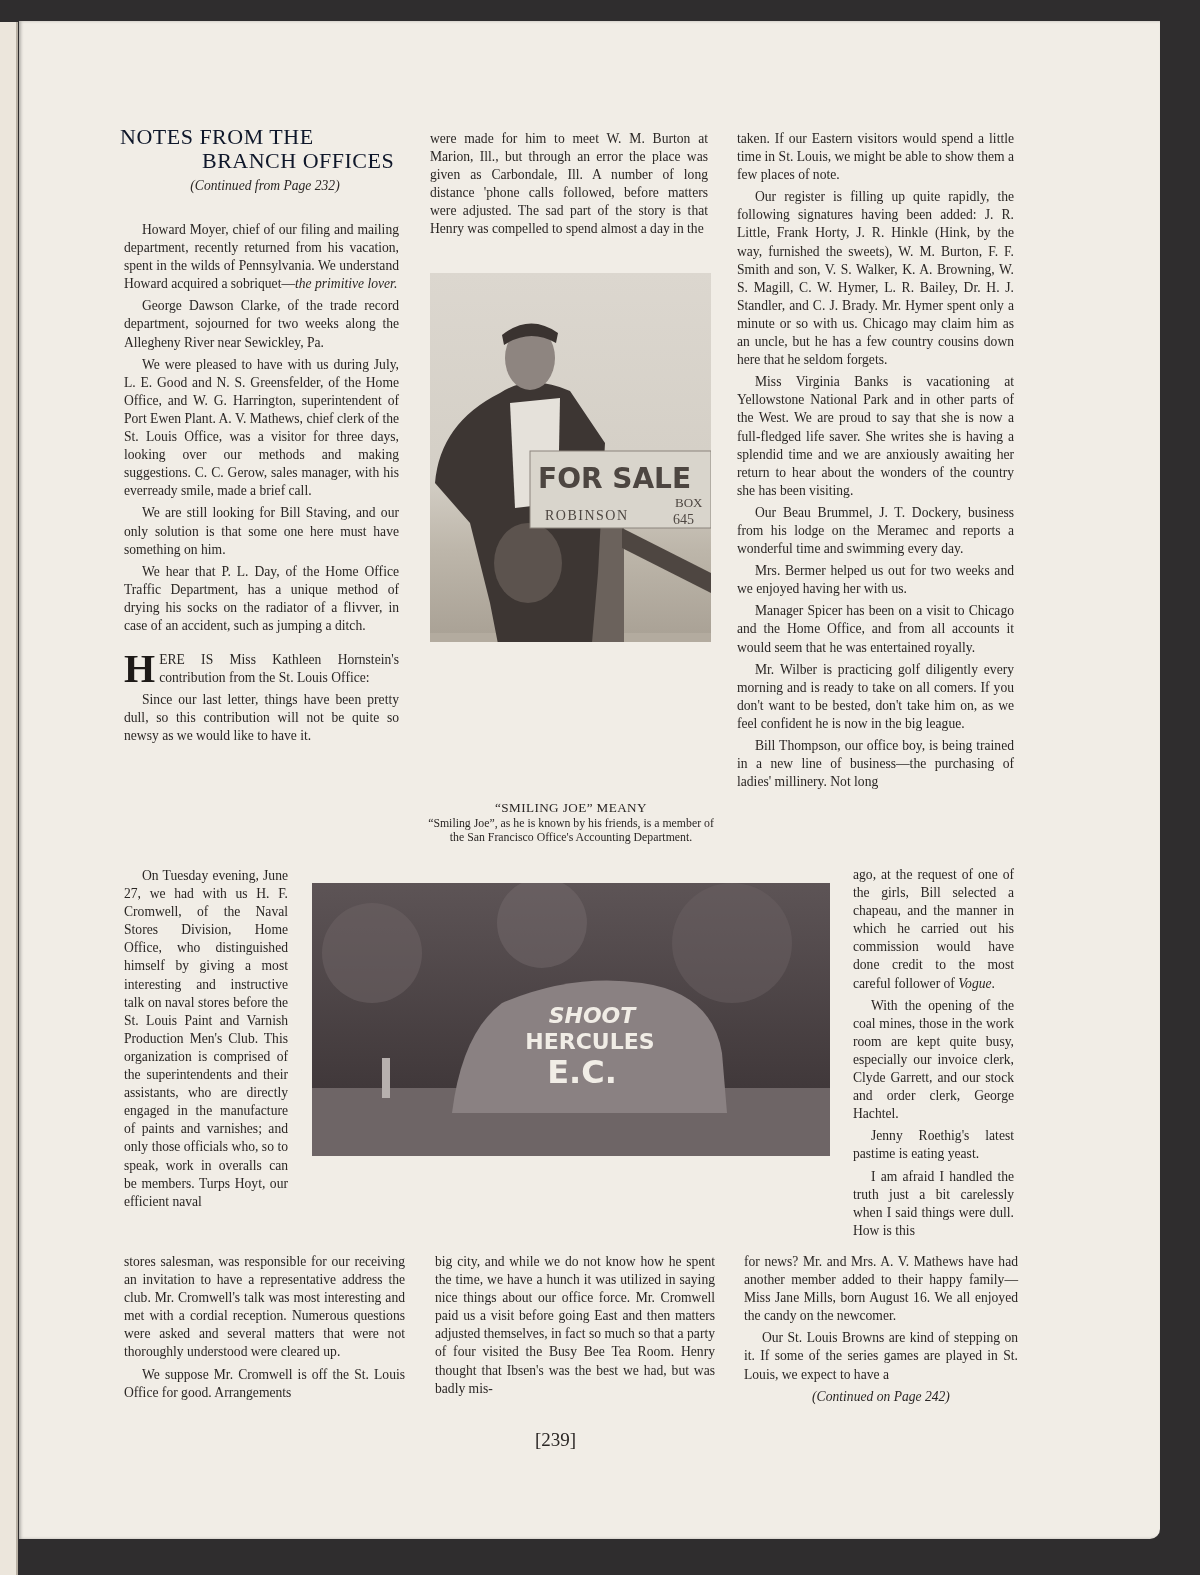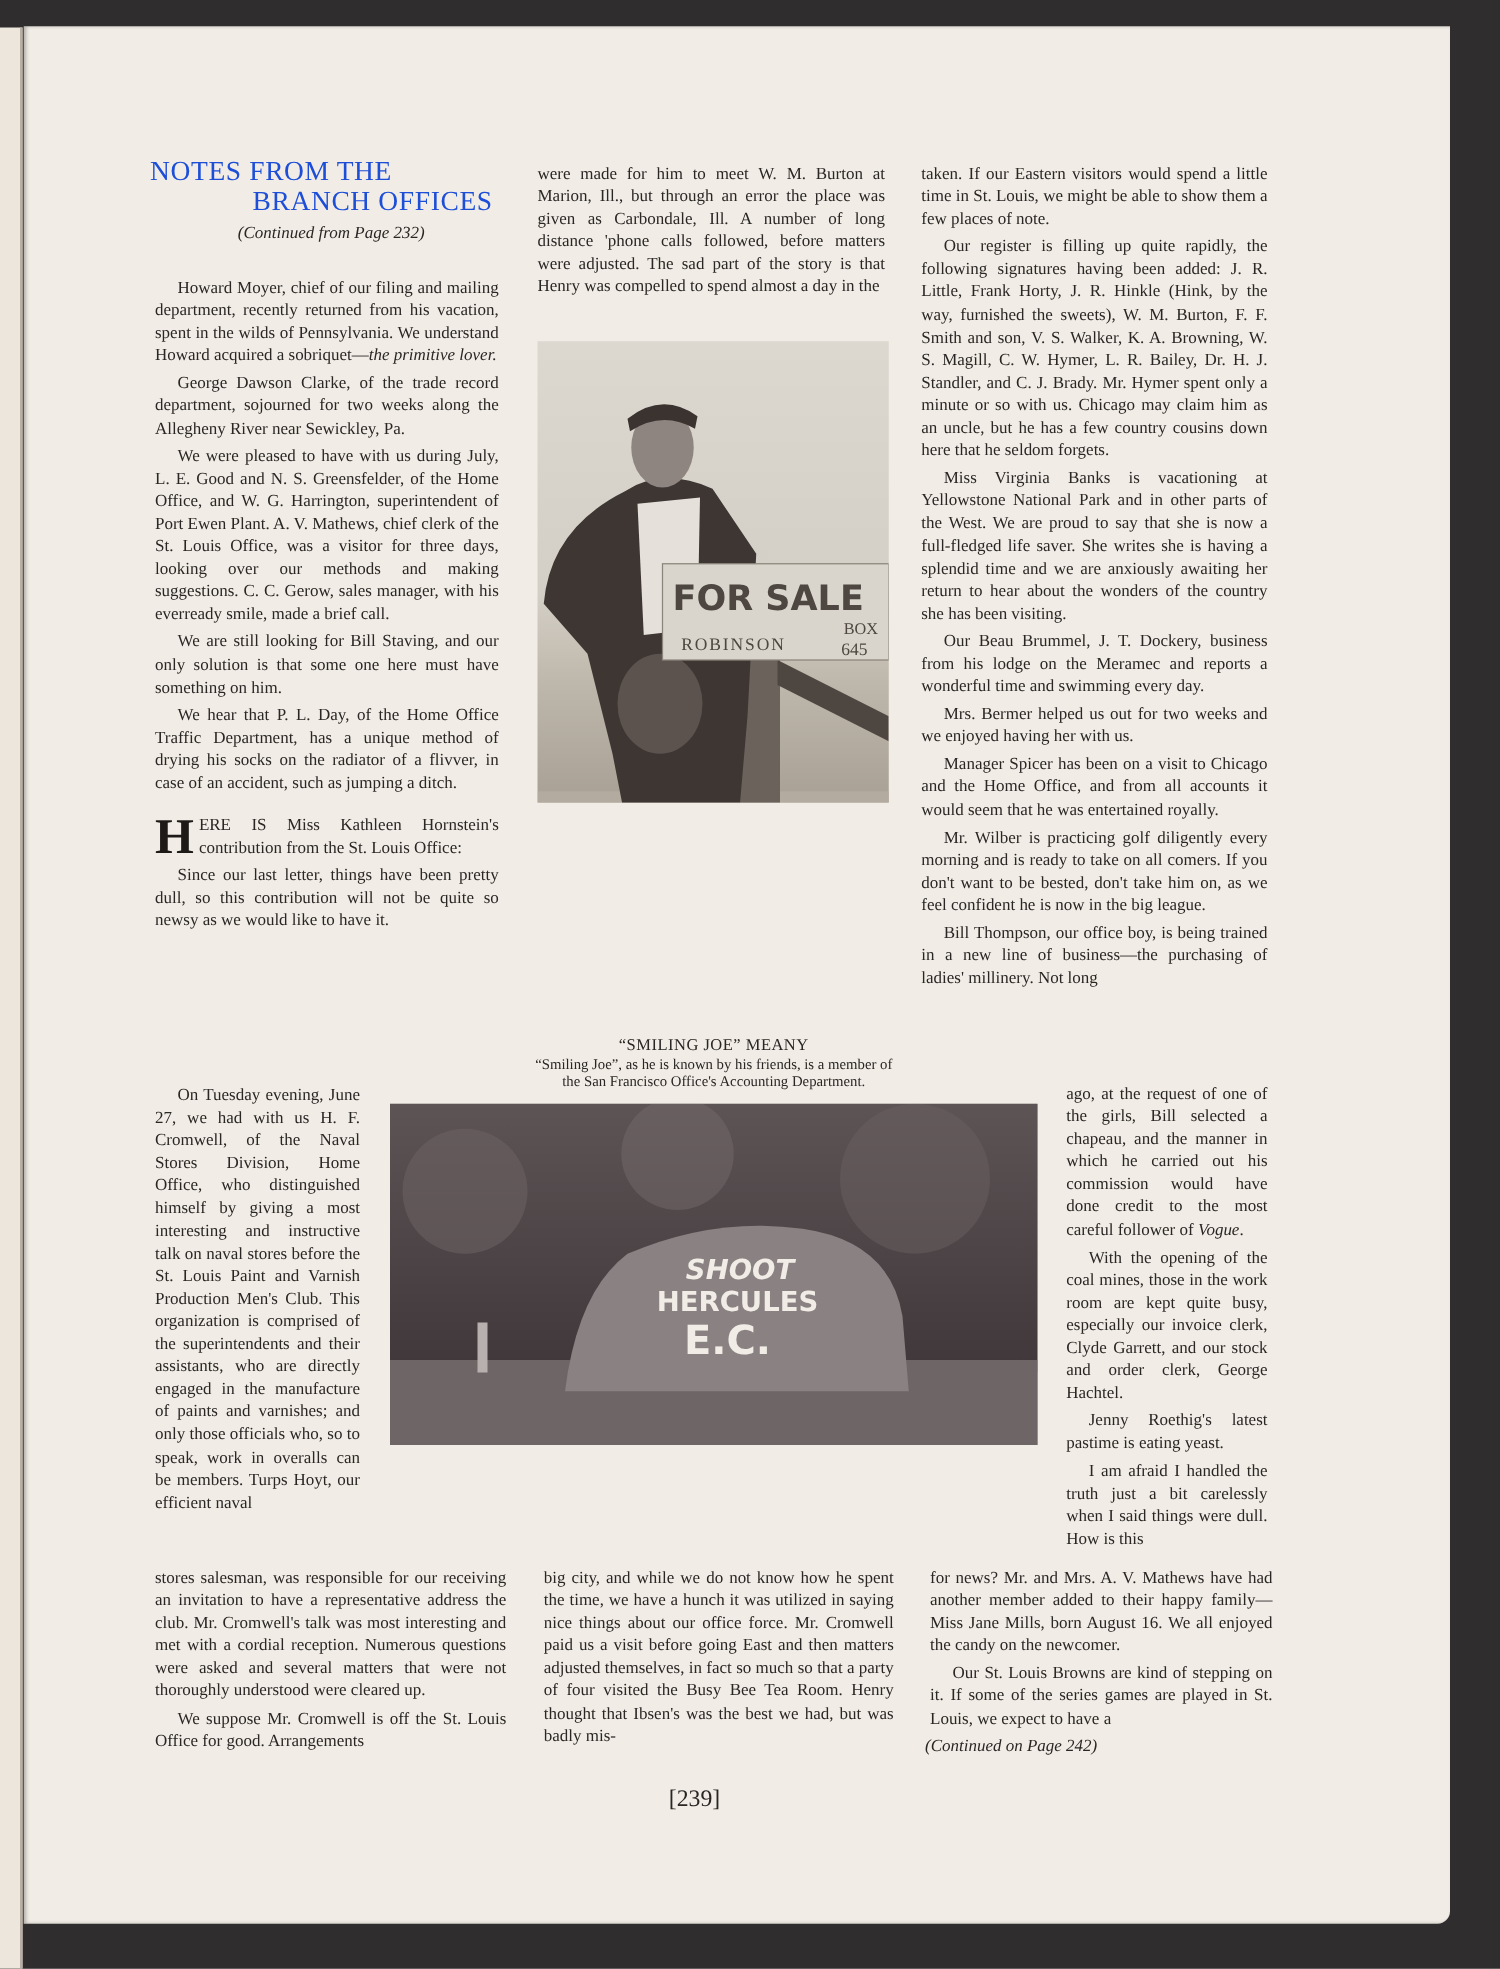--- a/index.html
+++ b/index.html
@@ -15,33 +15,33 @@
     position:absolute; left:19px; top:21px; width:1141px; height:1518px;
     background:#f1ede6; border-bottom-right-radius:10px;
     box-shadow: inset 2px 0 3px rgba(0,0,0,0.25);
   }
   .abs { position:absolute; }
   .col { position:absolute; font-size:13.6px; line-height:18.1px; text-align:justify; }
   .col p { margin:4px; text-indent:18px; }
   .col p.noind { text-indent:0; }
   .title {
     position:absolute; left:101px; top:104px; width:290px;
-    font-size:22px; line-height:24px; letter-spacing:0.5px; color:#1d4ed8;
+    font-size:22px; line-height:24px; letter-spacing:0.5px; color:#0f172a;
   }
   .title .l2 { display:block; padding-left:82px; }
   .subtitle {
     position:absolute; left:101px; top:157px; width:290px; text-align:center;
     font-size:13.6px; font-style:italic;
   }
   .dropcap {
     float:left; font-size:40px; line-height:32px; font-weight:bold; margin:2px 4px 0 0; color:#1e1a18;
   }
   .sc { font-variant:small-caps; }
   .photo { position:absolute; overflow:hidden; }
-  .caption-title { text-align:center; font-size:13.2px; letter-spacing:0.4px;margin-top:28px; }
+  .caption-title { text-align:center; font-size:13.2px; letter-spacing:0.4px; }
   .caption-body { text-align:center; font-size:11.8px; line-height:14px; }
   .page-number { position:absolute; left:516px; top:1408px; font-size:19px; }
 </style>
 </head>
 <body>
 
 <div class="prev-page"></div>
 
 <div class="page">
 
@@ -146,17 +146,17 @@
   <div class="col" style="left:830px; top:841px; width:169px;">
     <p class="noind"><span>ago, at the request of one of the girls, Bill selected a chapeau, and the manner in which he carried out his commission would have done credit to the most careful follower of </span><i>Vogue</i>.</p>
     <p>With the opening of the coal mines, those in the work room are kept quite busy, especially our invoice clerk, Clyde Garrett, and our stock and order clerk, George Hachtel.</p>
     <p>Jenny Roethig's latest pastime is eating yeast.</p>
     <p>I am afraid I handled the truth just a bit carelessly when I said things were dull. How is this</p>
   </div>
 
   <div class="col" style="left:721px; top:1228px; width:282px;">
     <p class="noind">for news? Mr. and Mrs. A. V. Mathews have had another member added to their happy family—Miss Jane Mills, born August 16.  We all enjoyed the candy on the newcomer.</p>
     <p>Our St. Louis Browns are kind of stepping on it. If some of the series games are played in St. Louis, we expect to have a</p>
-    <div style="text-align:left; font-style:italic;">(Continued on Page 242)</div>
+    <div style="text-align:center; font-style:italic;">(Continued on Page 242)</div>
   </div>
 
   <div class="page-number">[239]</div>
 </div>
 
 </body></html>

